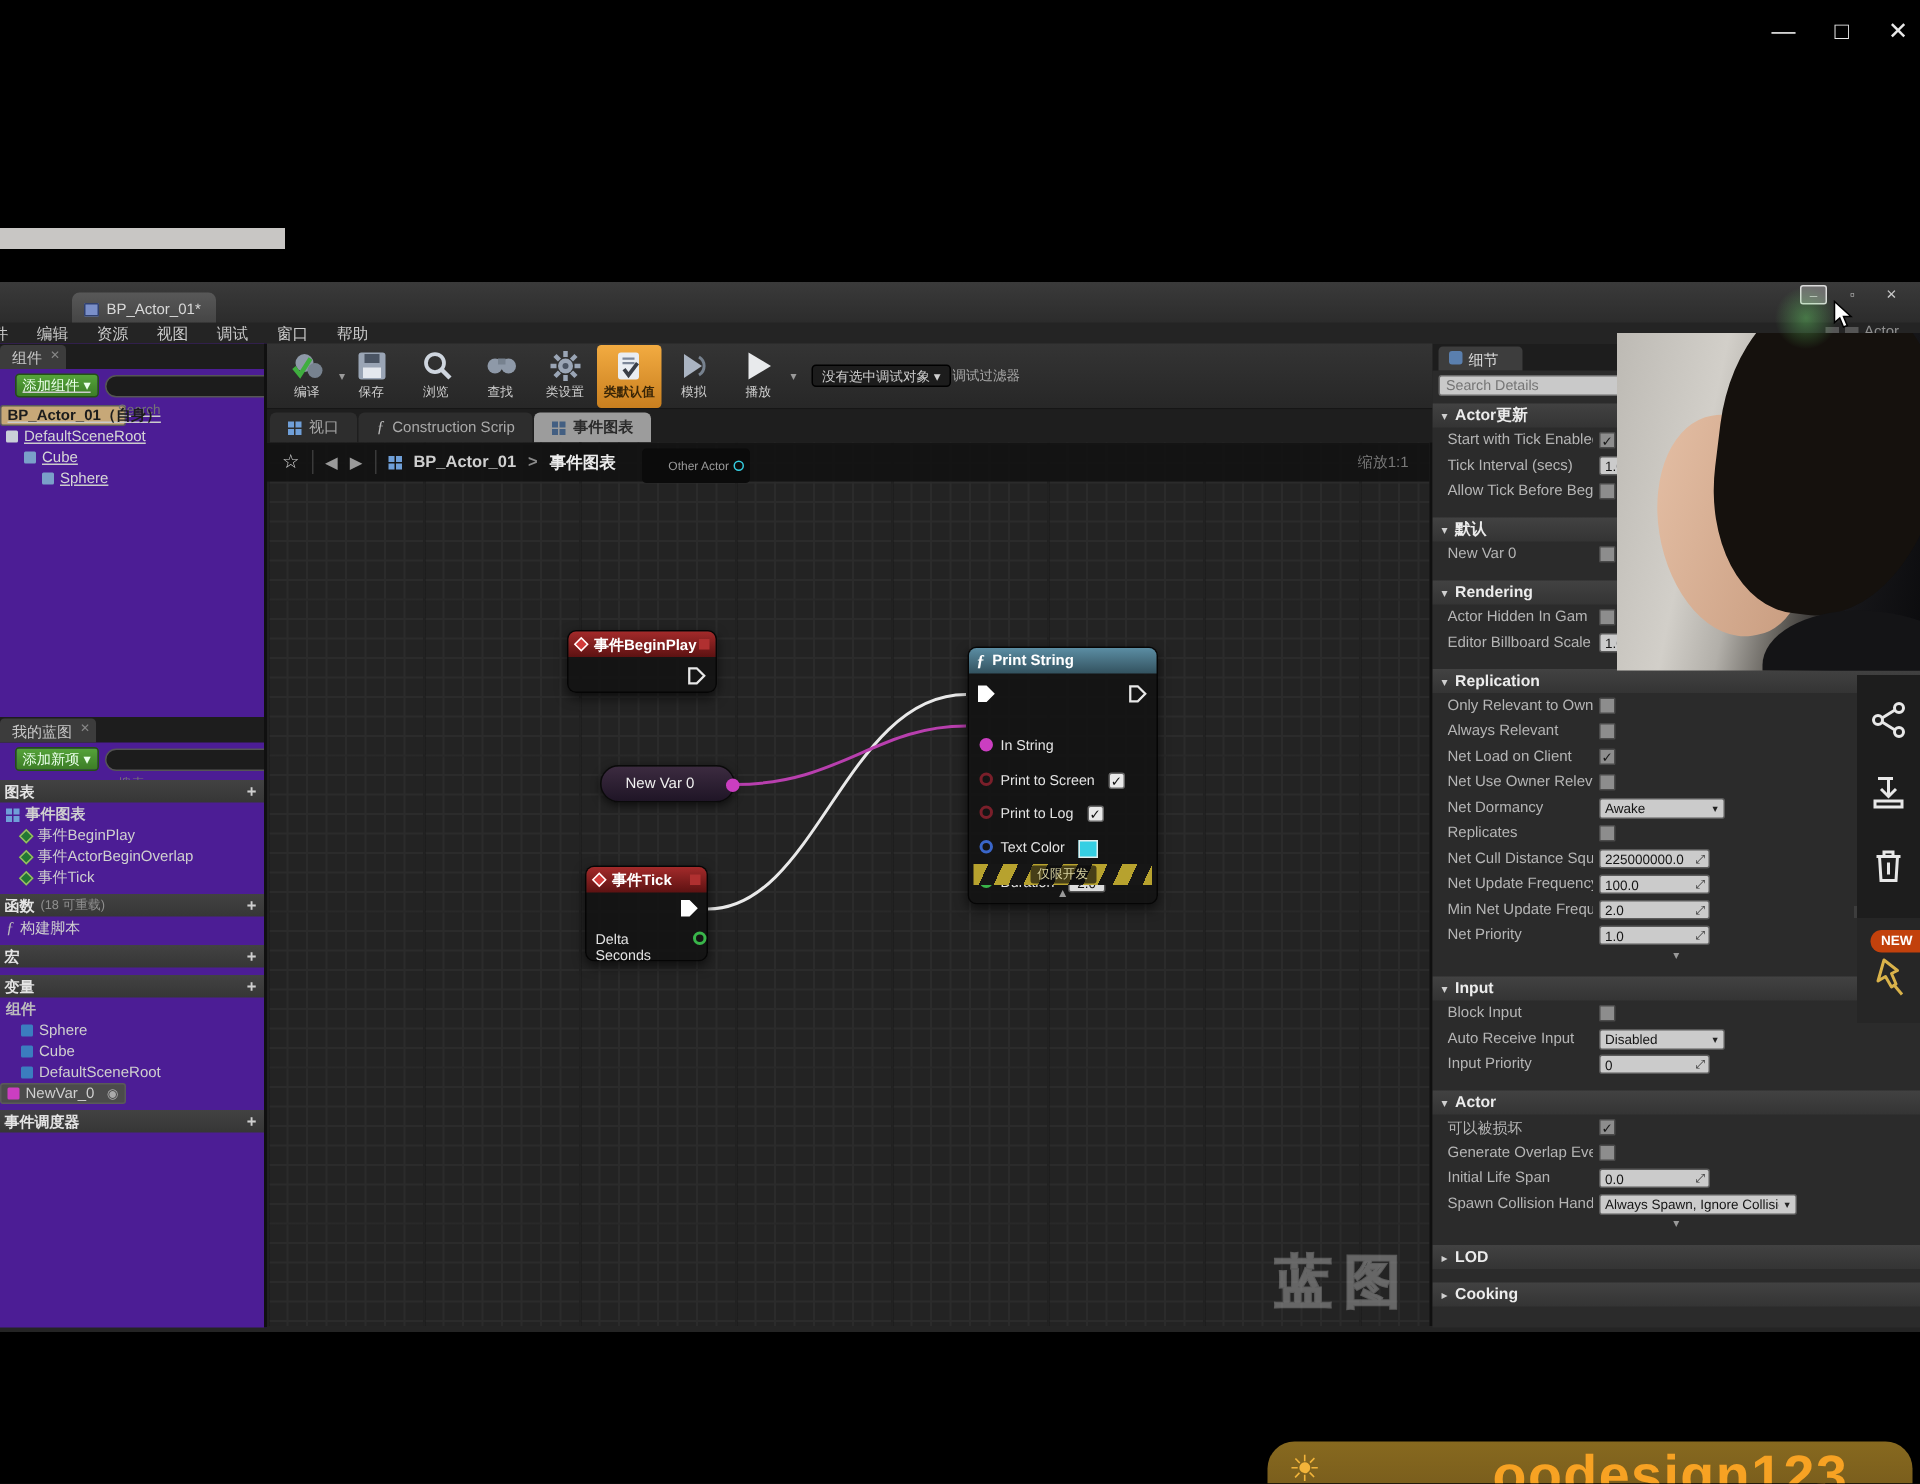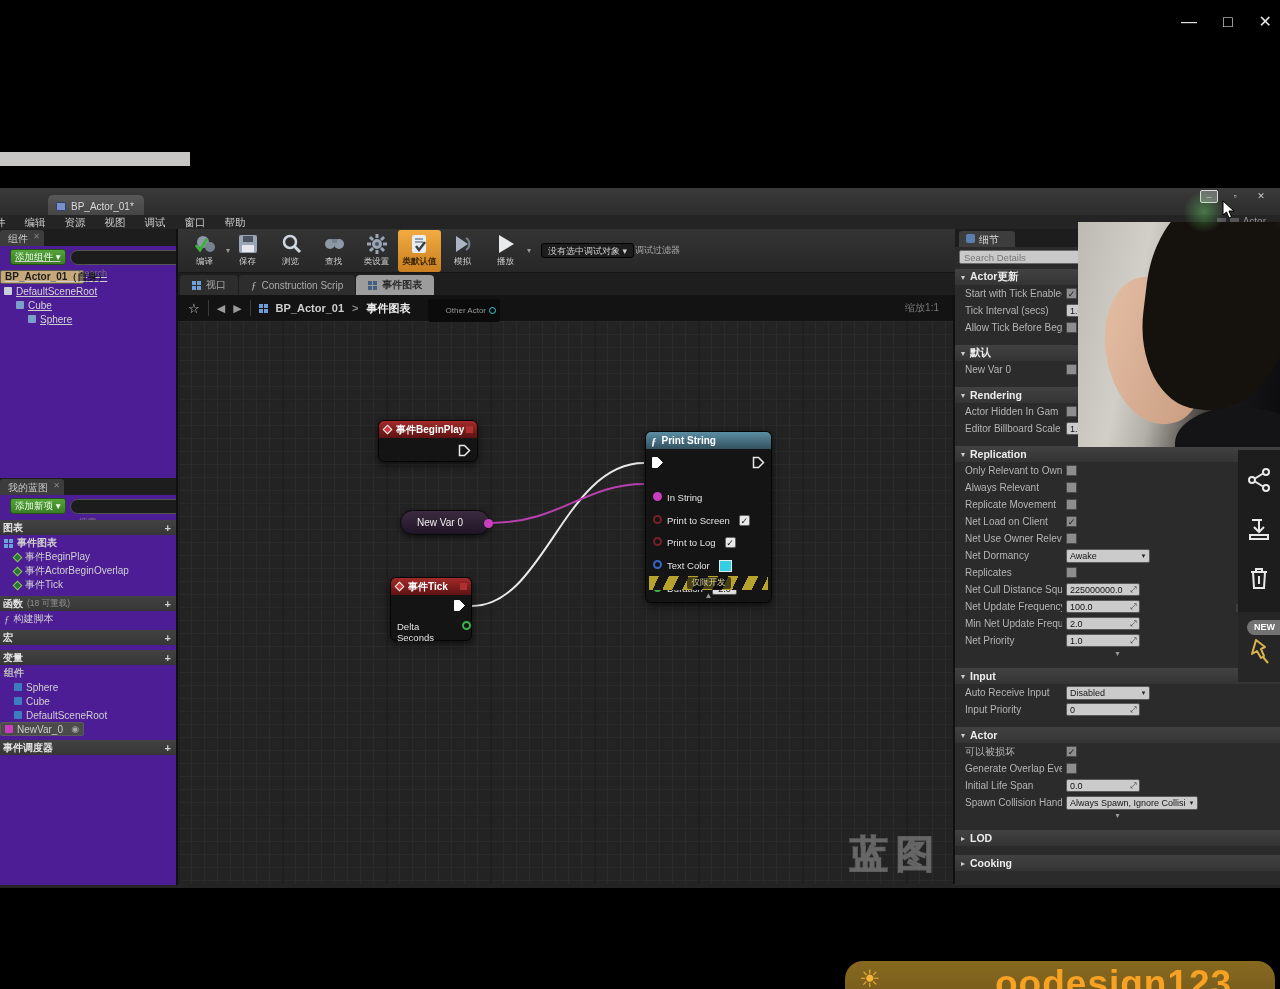--- a/index.html
+++ b/index.html
@@ -194,21 +194,21 @@
   .webcam .hair{position:absolute;left:33%;top:-12%;width:74%;height:96%;background:#15110d;
      border-radius:48% 52% 55% 45%;transform:rotate(7deg);}
   .webcam .shoulder{position:absolute;left:48%;top:82%;width:70%;height:36%;background:#141416;
      border-radius:45% 55% 0 0;}
 
   
   .sidebar-strip{position:absolute;left:1236px;top:604px;width:44px;height:8px;background:#3d3d3d;}
   .side-toolbar{position:absolute;left:1238px;top:450px;width:42px;height:162px;background:#1d1d1d;
      display:flex;flex-direction:column;align-items:center;justify-content:space-around;padding:8px 0;}
   .side-pin{position:absolute;left:1238px;top:612px;width:42px;height:70px;background:#262626;}
-  .newbadge{position:absolute;right:0;top:8px;height:15px;background:#737373;border-radius:8px 0 0 8px;
+  .newbadge{position:absolute;right:0;top:8px;height:15px;background:#c2410c;border-radius:8px 0 0 8px;
             color:#fff;font-size:9px;font-weight:bold;padding:2px 5px 0 7px;}
   .pinicon{position:absolute;left:8px;top:25px;}
 
   
   .banner{position:absolute;left:845px;top:961px;width:430px;height:64px;border-radius:18px 18px 0 0;
      background:linear-gradient(#87691f,#6b511a);overflow:hidden;}
   .banner .sun{position:absolute;left:14px;top:4px;font-size:24px;color:#f2b43a;}
   .banner .wmtext{position:absolute;left:150px;top:2px;font-size:37px;font-weight:bold;color:#f7a223;
                   letter-spacing:1px;}
 
@@ -672,26 +672,20 @@
                 <span class="cb"></span>
               </span>
             </div>
             <div class="drow">
               <span class="dlabel">Always Relevant</span>
                  <span class="dctrl">
                 <span class="cb"></span>
               </span>
             </div>
             <div class="drow">
-              <span class="dlabel">Replicate Movement</span>
-                 <span class="dctrl">
-                <span class="cb"></span>
-              </span>
-            </div>
-            <div class="drow">
               <span class="dlabel">Net Load on Client</span>
                  <span class="dctrl">
                 <span class="cb">✓</span>
               </span>
             </div>
             <div class="drow">
               <span class="dlabel">Net Use Owner Relevancy</span>
                  <span class="dctrl">
                 <span class="cb"></span>
               </span>
@@ -746,20 +740,26 @@
                   <span class="vicon">⤢</span>
                 </span>
               </span>
             </div>
             <div class="dexp">▾</div>
           </div>
           <div class="dsec">
             <div class="dhead">
               <span class="arr">▾</span>
                <span>Input</span>
+            </div>
+            <div class="drow">
+              <span class="dlabel">Block Input</span>
+                 <span class="dctrl">
+                <span class="cb"></span>
+              </span>
             </div>
             <div class="drow">
               <span class="dlabel">Auto Receive Input</span>
                  <span class="dctrl">
                 <span class="sel">
                   <span class="seltext">Disabled</span>
                   <span class="selarrow">▾</span>
                 </span>
               </span>
             </div>

